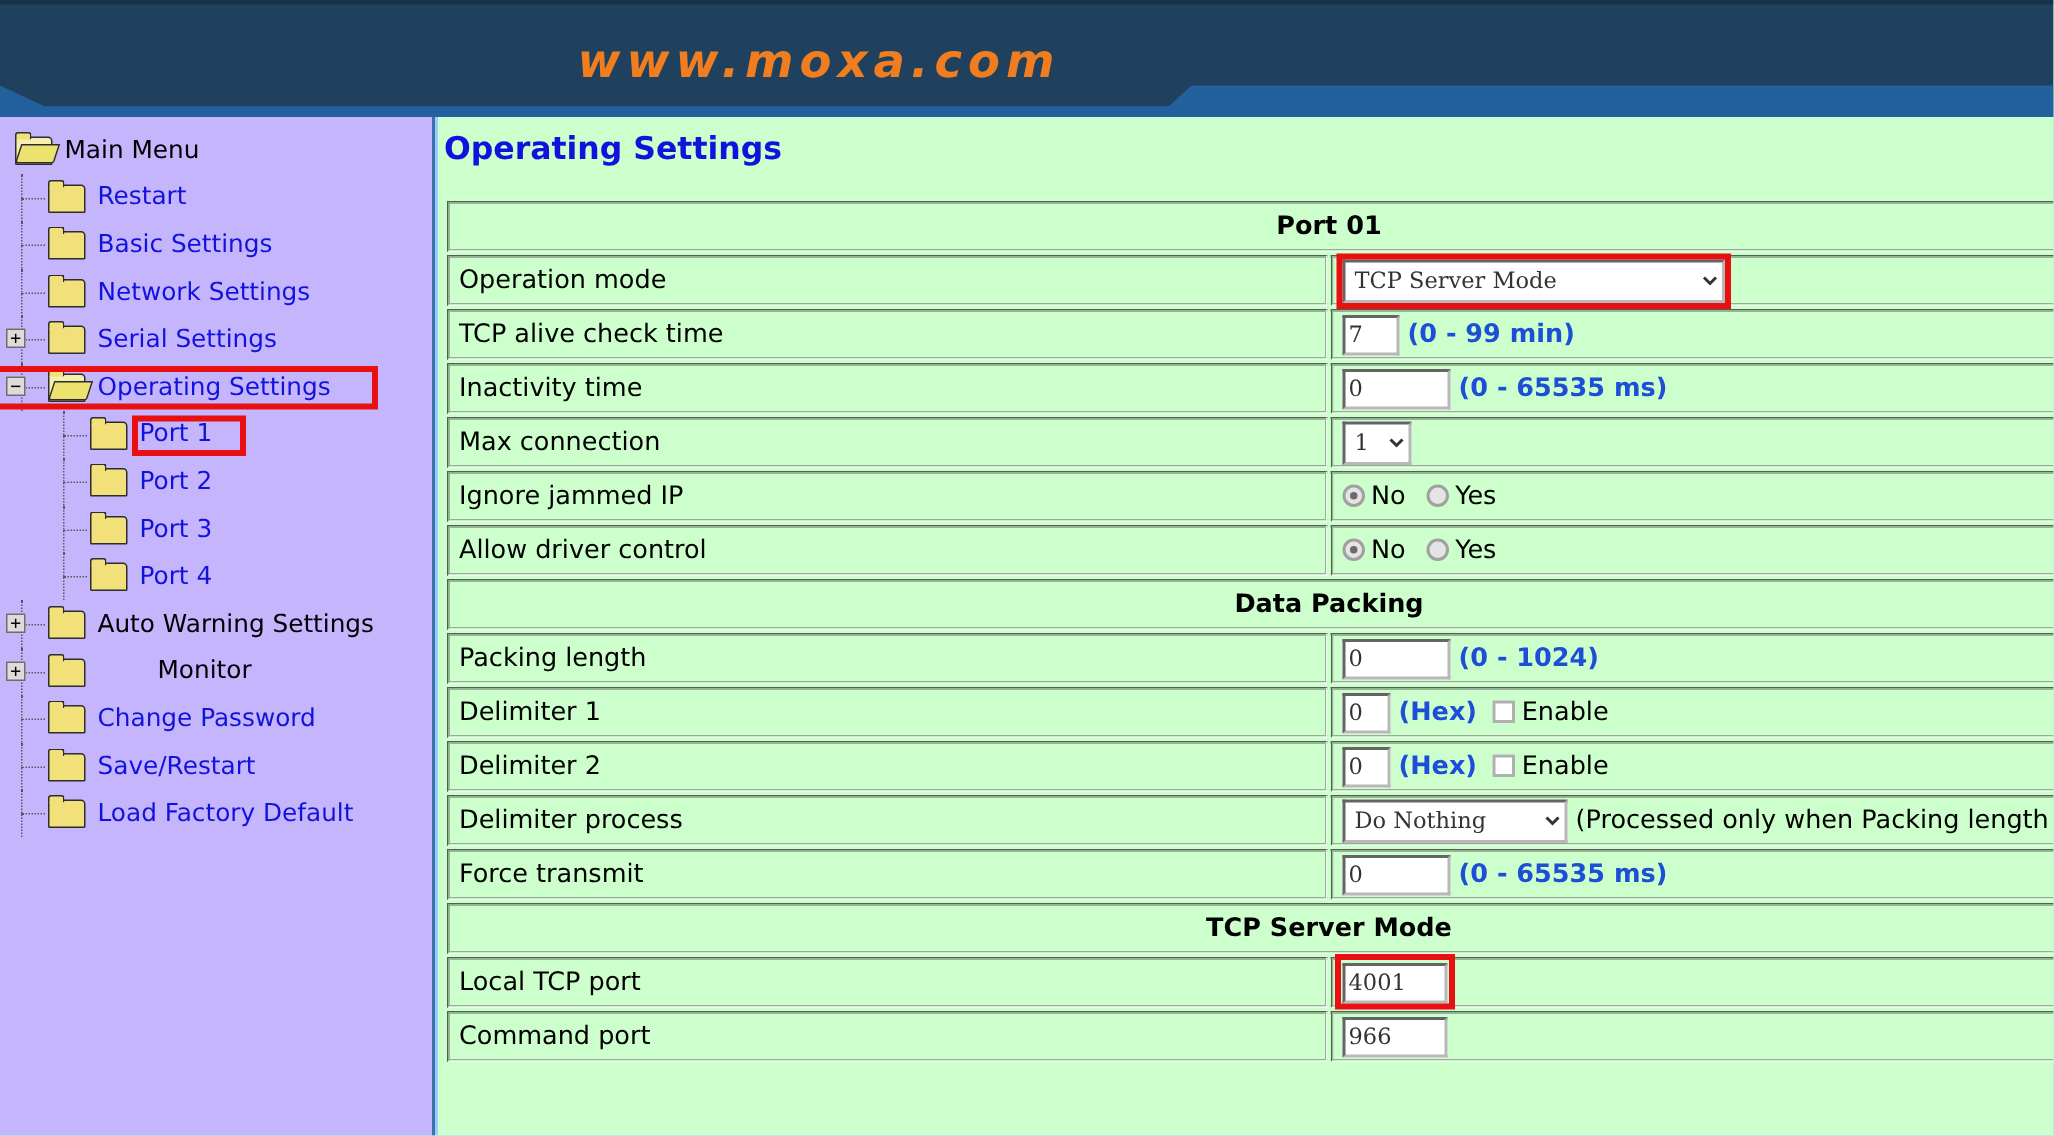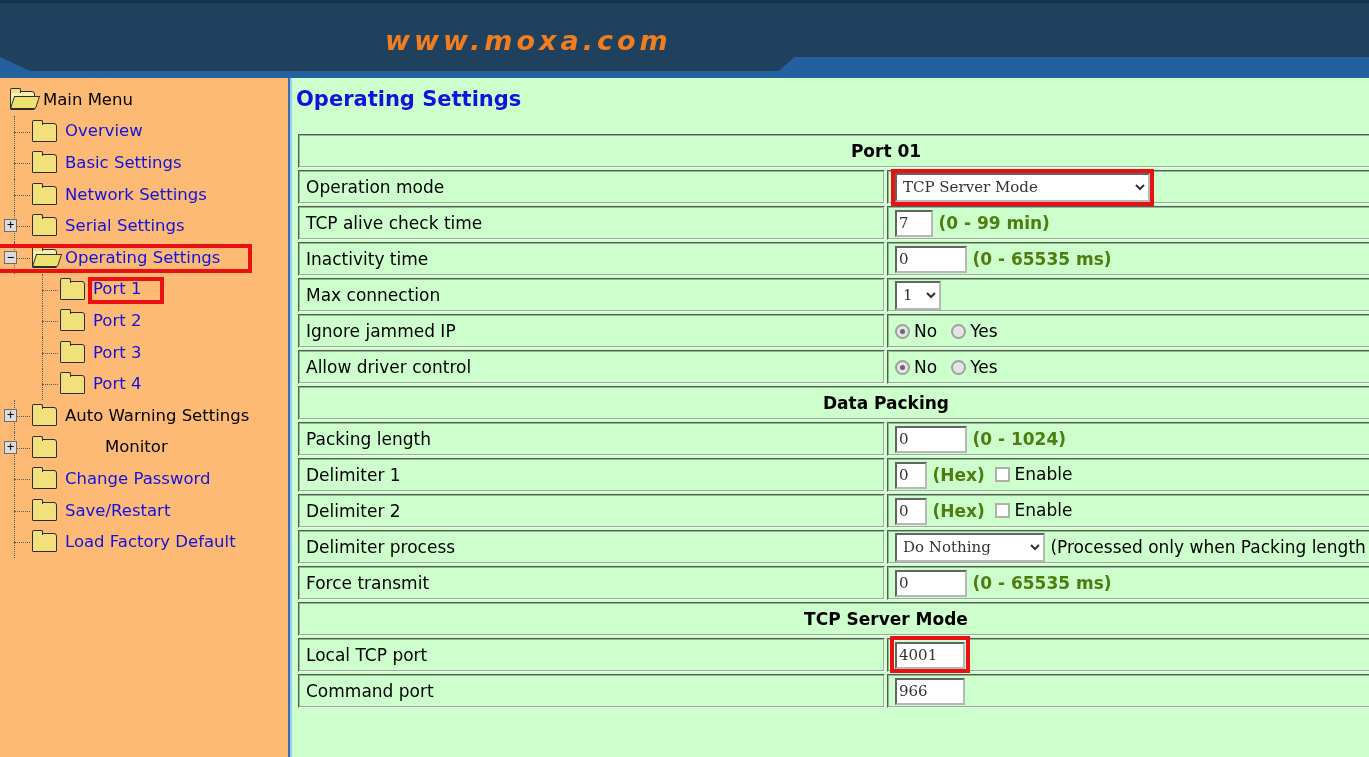--- a/index.html
+++ b/index.html
@@ -12,25 +12,25 @@
 
   
   .header{position:absolute;left:0;top:0;width:1369px;height:78px;background:#1f415e;overflow:hidden;}
   .hdr-blue{position:absolute;left:0;top:57px;width:1369px;height:21px;background:#23619e;}
   .hdr-navy{position:absolute;left:0;top:0;width:1369px;height:78px;background:#1f415e;
      -webkit-clip-path:polygon(0 0,1369px 0,1369px 52px,800px 52px,779px 71px,30px 71px,0 57px);
      clip-path:polygon(0 0,1369px 0,1369px 52px,800px 52px,779px 71px,30px 71px,0 57px);}
   .hdr-topline{position:absolute;left:0;top:0;width:1369px;height:3px;background:#16334a;}
   .logo{position:absolute;left:36px;top:10px;color:#ffffff;font-size:47px;font-weight:bold;
     letter-spacing:3px;font-family:"DejaVu Sans","Liberation Sans",sans-serif;line-height:50px;}
-  .url{position:absolute;left:385px;top:26px;color:#f07d20;font-size:27px;font-weight:bold;
+  .url{position:absolute;left:385px;top:26px;color:#f07d20;font-size:31px;font-weight:bold;
     font-style:italic;letter-spacing:4px;line-height:30px;}
 
   
-  .sidebar{position:absolute;left:0;top:78px;width:290px;height:679px;background:#fdba74;
+  .sidebar{position:absolute;left:0;top:78px;width:290px;height:679px;background:#c4b5fd;
     border-right:2px solid #3d6fa8;box-sizing:border-box;overflow:hidden;}
   .tree{position:relative;padding-top:6px;}
   .node{position:relative;height:31.6px;display:flex;align-items:center;white-space:nowrap;}
   .node .lbl{font-size:16.5px;color:#1212dd;line-height:20px;}
   .node.root .lbl{color:#000;font-size:16.5px;}
   .node.plain .lbl{color:#000;}
   .exp{position:absolute;width:13px;height:13px;border:1px solid #6d6d6d;background:#dcdcdc;
     box-sizing:border-box;display:flex;align-items:center;justify-content:center;
     font-size:12px;line-height:11px;color:#000;font-family:"DejaVu Sans Mono",monospace;}
   .dots-v{position:absolute;border-left:1px dotted #5a5a5a;}
@@ -54,21 +54,21 @@
   .content{position:absolute;left:292px;top:78px;width:1077px;height:679px;background:#ccffcc;overflow:hidden;}
   .pagetitle{position:absolute;left:4px;top:9px;font-size:21px;font-weight:bold;color:#1212dd;}
 
   table.cfg{position:absolute;left:4px;top:54px;width:1180px;border-collapse:separate;
     border-spacing:2px;background:#ccffcc;table-layout:fixed;}
   table.cfg td{background:#ccffcc;border:2px groove #c6ddc6;border-color:#99b399 #e8ffe8 #e8ffe8 #99b399;
     height:34px;padding:0 6px;font-size:17px;color:#000;vertical-align:middle;box-sizing:border-box;}
   td.lab{width:478px;}
   td.val{width:700px;}
   td.sec{text-align:center;font-weight:bold;color:#1212dd;font-size:17px;height:30px;}
-  .hint{font-size:17px;color:#4d7c0f;font-weight:bold;}
+  .hint{font-size:17px;color:#1d4ed8;font-weight:bold;}
   .hintn{font-size:17px;color:#000;}
 
   input.txt{font-family:"DejaVu Serif","Liberation Serif",serif;font-size:15px;color:#333;
     border:2px inset #b8b8b8;background:#fff;height:27px;padding:0 2px;box-sizing:border-box;
     vertical-align:middle;}
   input.w38{width:38px;}
   input.w70{width:72px;}
   input.w30{width:32px;}
   input.w68{width:70px;}
   select.sel{font-family:"DejaVu Serif","Liberation Serif",serif;font-size:15px;color:#333;
@@ -109,21 +109,21 @@
           </span>
           <span class="lbl" style="position: absolute; left: 43px;">Main Menu</span>
         </div>
         <div class="node">
           <span class="dots-v" style="left: 14px; top: 0px; height: 32px;"></span>
           <span class="dots-h" style="left: 14px; top: 16px; width: 16px;"></span>
           <span class="fold" style="position: absolute; left: 32px; top: 7px;">
             <span class="back"></span>
             <span class="tab"></span>
           </span>
-          <span class="lbl" style="position: absolute; left: 65px;">Overview</span>
+          <span class="lbl" style="position: absolute; left: 65px;">Restart</span>
         </div>
         <div class="node">
           <span class="dots-v" style="left: 14px; top: 0px; height: 32px;"></span>
           <span class="dots-h" style="left: 14px; top: 16px; width: 16px;"></span>
           <span class="fold" style="position: absolute; left: 32px; top: 7px;">
             <span class="back"></span>
             <span class="tab"></span>
           </span>
           <span class="lbl" style="position: absolute; left: 65px;">Basic Settings</span>
         </div>

